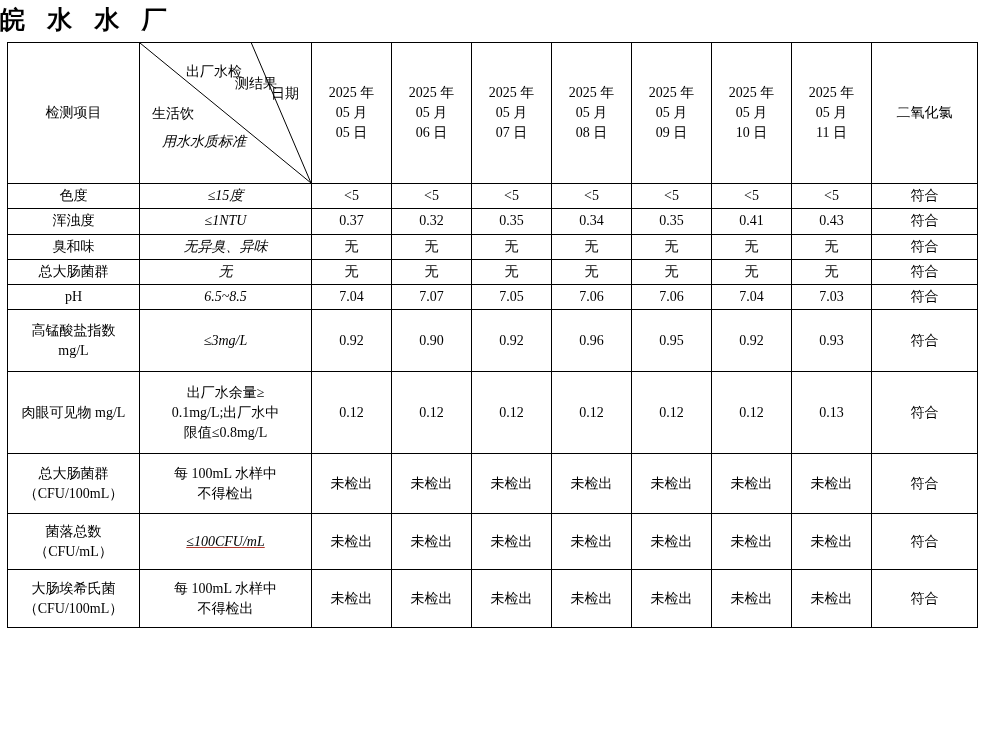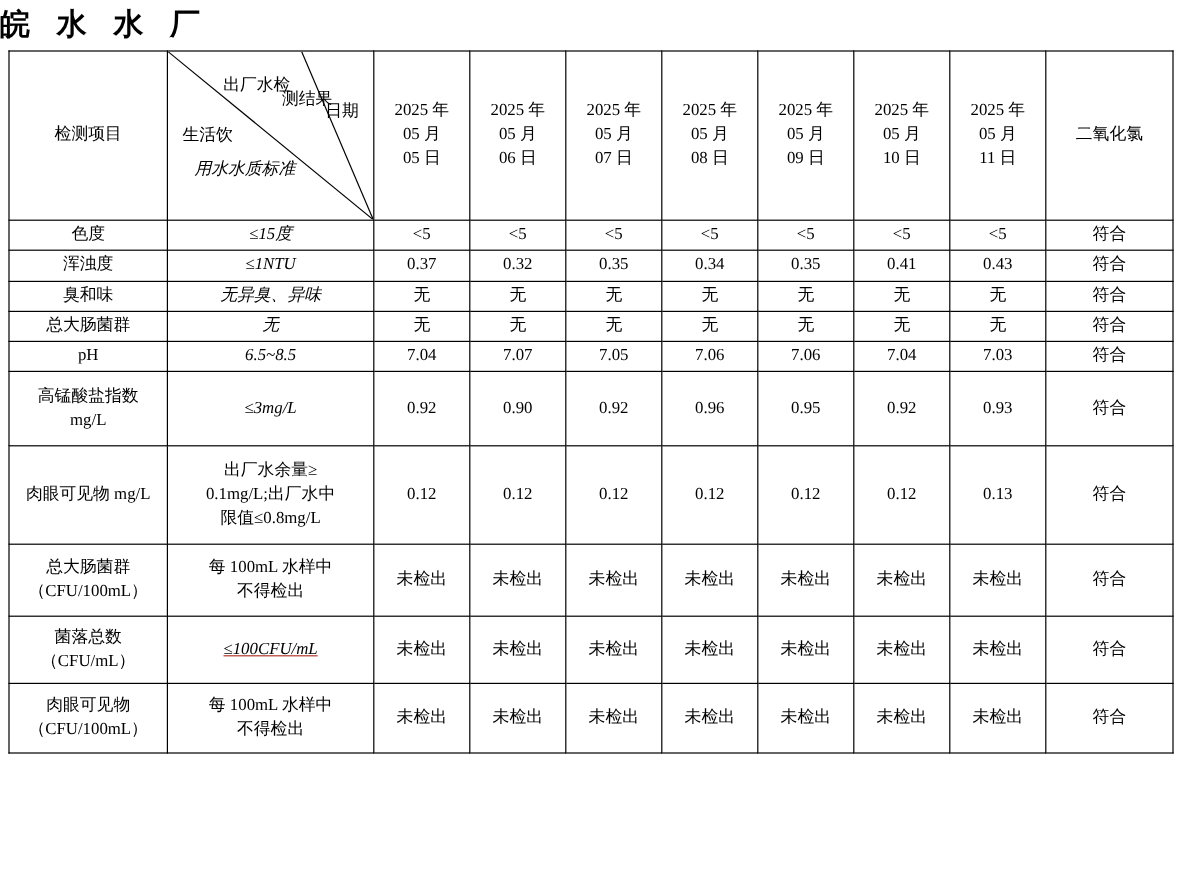--- a/index.html
+++ b/index.html
@@ -264,21 +264,21 @@
         <td class="row-val">未检出</td>
         <td class="row-val">未检出</td>
         <td class="row-val">未检出</td>
         <td class="row-val">未检出</td>
         <td class="row-val">未检出</td>
         <td class="row-val">未检出</td>
         <td class="row-judge">符合</td>
       </tr>
 
       <tr style="height:58px">
-        <td class="row-item two-line" style="white-space:pre-line">肉眼可见物
+        <td class="row-item two-line" style="white-space:pre-line">大肠埃希氏菌
 （CFU/100mL）</td>
         <td class="small-std" style="white-space:pre-line">每 100mL 水样中
 不得检出</td>
         <td class="row-val">未检出</td>
         <td class="row-val">未检出</td>
         <td class="row-val">未检出</td>
         <td class="row-val">未检出</td>
         <td class="row-val">未检出</td>
         <td class="row-val">未检出</td>
         <td class="row-val">未检出</td>

